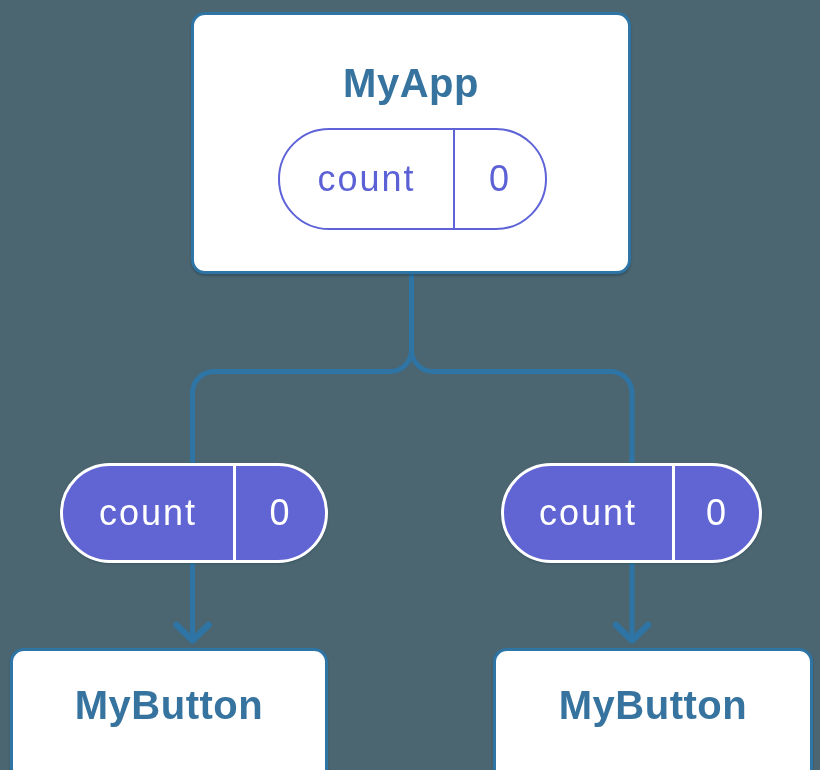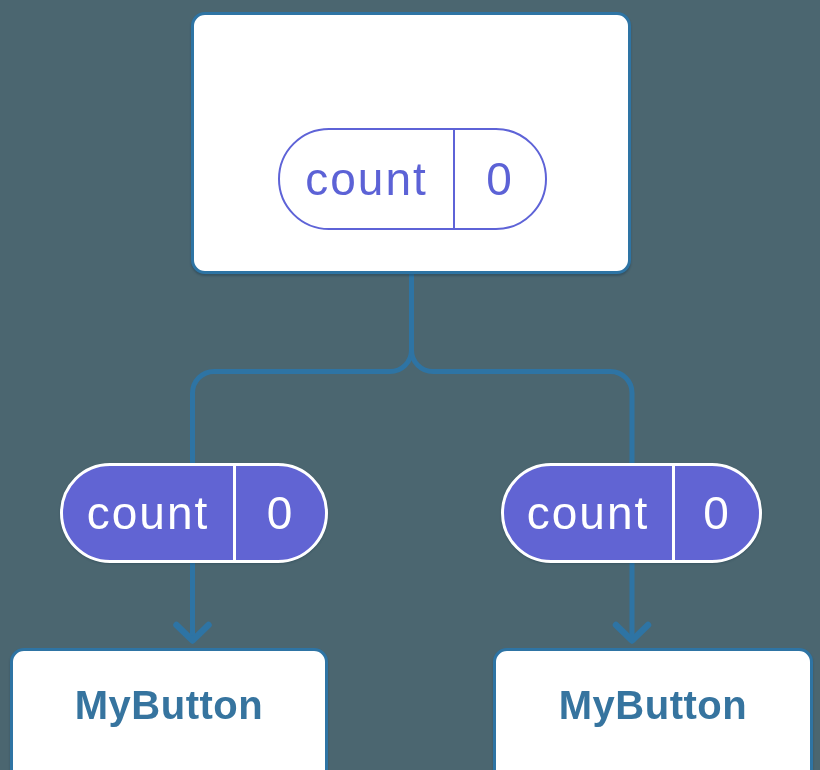--- a/index.html
+++ b/index.html
@@ -46,21 +46,21 @@
   .leaf-right { left: 493px; width: 320px; }
   .leaf-card .card-title { top: 30px; }
 
   .pill {
     position: absolute;
     box-sizing: border-box;
     display: flex;
     align-items: stretch;
     overflow: hidden;
     border-radius: 60px;
-    font-size: 46px;
+    font-size: 36px;
     letter-spacing: 2px;
   }
   .pill-key, .pill-val {
     display: flex;
     align-items: center;
     justify-content: center;
   }
   .pill-key { flex: 1 1 auto; }
   .pill-divider { flex: 0 0 auto; }
 
@@ -96,20 +96,21 @@
 <div id="stage">
 
   <svg id="wires" width="820" height="770" viewBox="0 0 820 770" fill="none" stroke="#2E74A4">
     <path d="M 411.5 273 L 411.5 350 A 21.5 21.5 0 0 1 390 371.5 L 214 371.5 A 21.5 21.5 0 0 0 192.5 393 L 192.5 637" stroke-width="5"></path>
     <path d="M 411.5 273 L 411.5 350 A 21.5 21.5 0 0 0 433 371.5 L 610.5 371.5 A 21.5 21.5 0 0 1 632 393 L 632 637" stroke-width="5"></path>
     <path d="M 176.5 625 L 192.5 640.5 L 208.5 625" stroke-width="6.5" stroke-linecap="round" stroke-linejoin="round"></path>
     <path d="M 616 625 L 632 640.5 L 648 625" stroke-width="6.5" stroke-linecap="round" stroke-linejoin="round"></path>
   </svg>
 
   <div class="card root-card">
+    <div class="card-title">MyApp</div>
     <div class="pill pill-outline">
       <span class="pill-key">count</span>
       <span class="pill-divider"></span>
       <span class="pill-val">0</span>
     </div>
   </div>
 
   <div class="pill pill-solid pill-left">
     <span class="pill-key">count</span>
     <span class="pill-divider"></span>

